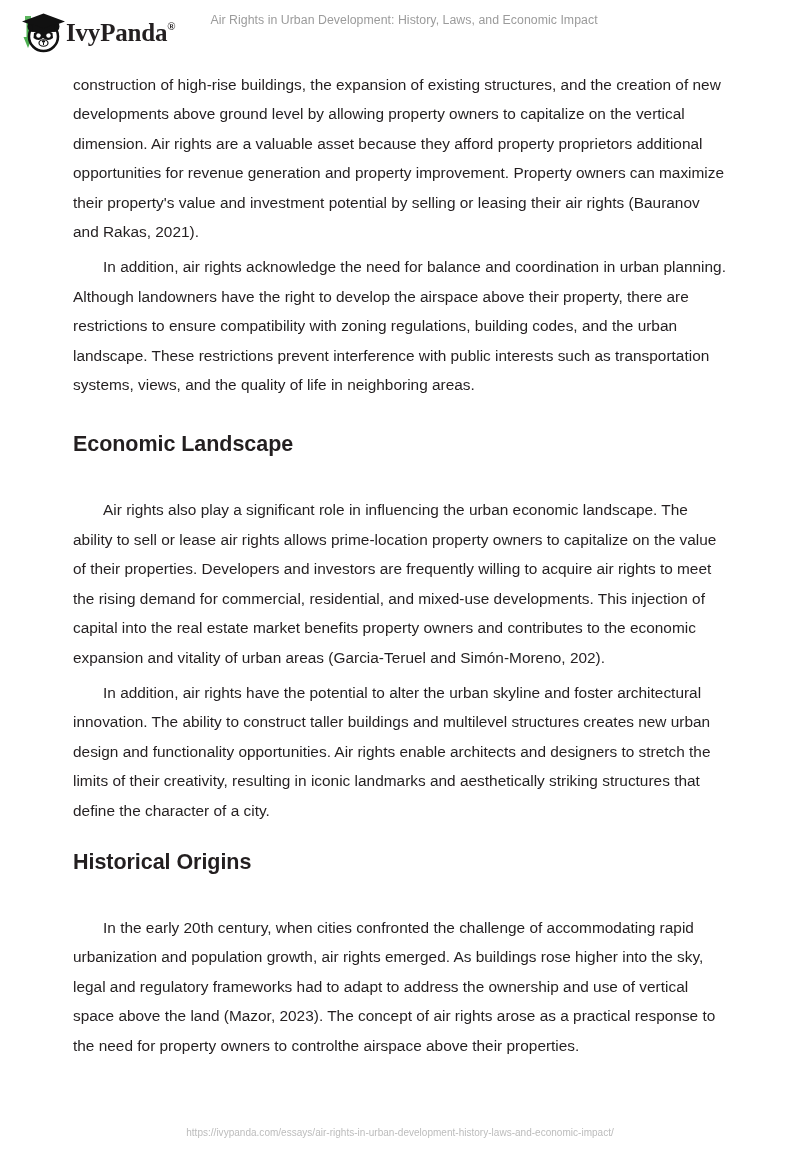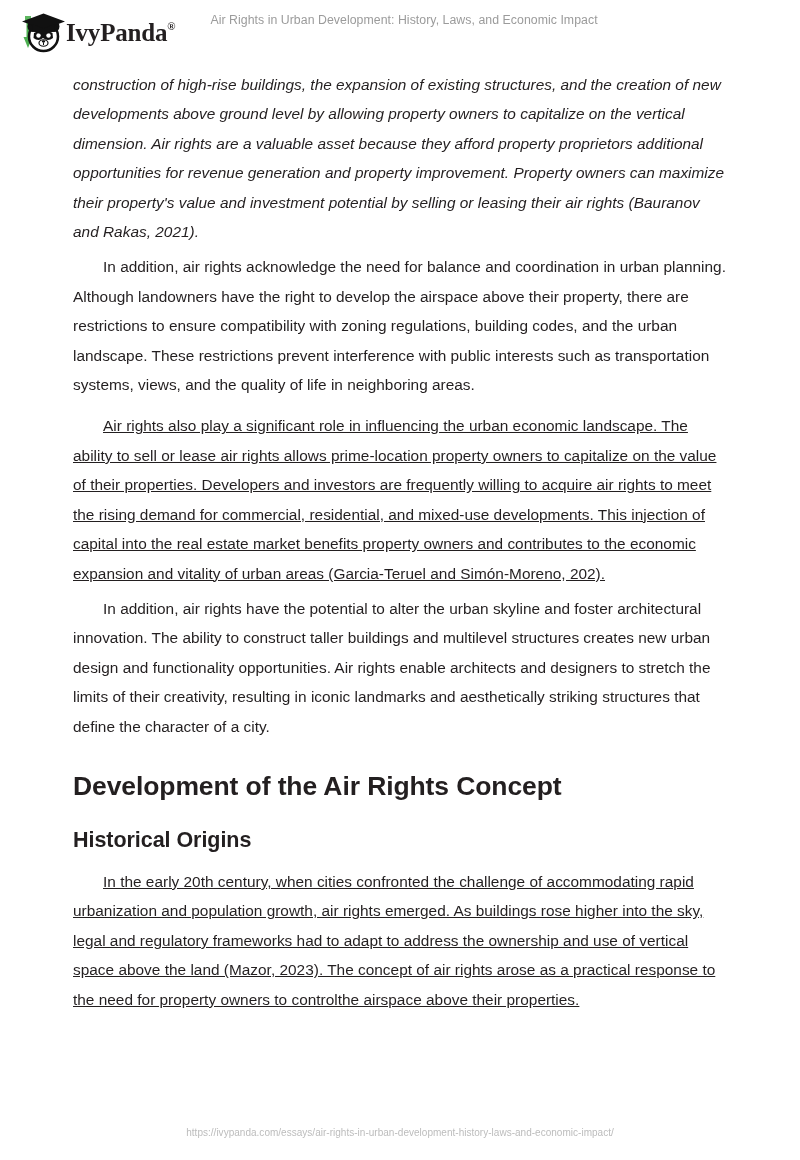--- a/index.html
+++ b/index.html
@@ -88,21 +88,20 @@
     text-align: left;
     letter-spacing: 0.01px;
   }
 
   .para.indent {
     text-indent: 30px;
   }
 
   .para.first {
     margin-bottom: 6px;
-    font-style: italic;
   }
 
   h1.doc-h1 {
     margin: 28px 0 0 0;
     font-size: 26.5px;
     line-height: 34px;
     font-weight: bold;
     color: #231f20;
     letter-spacing: -0.1px;
   }
@@ -114,22 +113,21 @@
     font-weight: bold;
     color: #231f20;
     letter-spacing: -0.05px;
   }
 
   h2.doc-h2.tight {
     margin-top: 22px;
   }
 
   .after-heading {
-    margin-top: 12px;
-    text-decoration: underline;
+    margin-top: 36px;
   }
 
   
   .page-footer {
     position: absolute;
     left: 0;
     bottom: 20px;
     width: 800px;
     text-align: center;
   }
@@ -178,26 +176,26 @@
 
   <div class="doc-title">Air Rights in Urban Development: History, Laws, and Economic Impact</div>
 </div>
 
 <div class="content">
 
   <p class="para first">construction of high-rise buildings, the expansion of existing structures, and the creation of new developments above ground level by allowing property owners to capitalize on the vertical dimension. Air rights are a valuable asset because they afford property proprietors additional opportunities for revenue generation and property improvement. Property owners can maximize their property's value and investment potential by selling or leasing their air rights (Bauranov and Rakas, 2021).</p>
 
   <p class="para indent">In addition, air rights acknowledge the need for balance and coordination in urban planning. Although landowners have the right to develop the airspace above their property, there are restrictions to ensure compatibility with zoning regulations, building codes, and the urban landscape. These restrictions prevent interference with public interests such as transportation systems, views, and the quality of life in neighboring areas.</p>
 
+  <h2 class="doc-h2">Economic Landscape</h2>
 
   <p class="para indent after-heading">Air rights also play a significant role in influencing the urban economic landscape. The ability to sell or lease air rights allows prime-location property owners to capitalize on the value of their properties. Developers and investors are frequently willing to acquire air rights to meet the rising demand for commercial, residential, and mixed-use developments. This injection of capital into the real estate market benefits property owners and contributes to the economic expansion and vitality of urban areas (Garcia-Teruel and Simón-Moreno, 202).</p>
 
   <p class="para indent">In addition, air rights have the potential to alter the urban skyline and foster architectural innovation. The ability to construct taller buildings and multilevel structures creates new urban design and functionality opportunities. Air rights enable architects and designers to stretch the limits of their creativity, resulting in iconic landmarks and aesthetically striking structures that define the character of a city.</p>
 
-  <h1 class="doc-h1">Development of the Air Rights Concept</h1>
 
   <h2 class="doc-h2 tight">Historical Origins</h2>
 
   <p class="para indent after-heading">In the early 20th century, when cities confronted the challenge of accommodating rapid urbanization and population growth, air rights emerged. As buildings rose higher into the sky, legal and regulatory frameworks had to adapt to address the ownership and use of vertical space above the land (Mazor, 2023). The concept of air rights arose as a practical response to the need for property owners to controlthe airspace above their properties.</p>
 </div>
 
 <div class="page-footer">
   <a class="footer-url" href="#">https://ivypanda.com/essays/air-rights-in-urban-development-history-laws-and-economic-impact/</a>
 </div>
 

